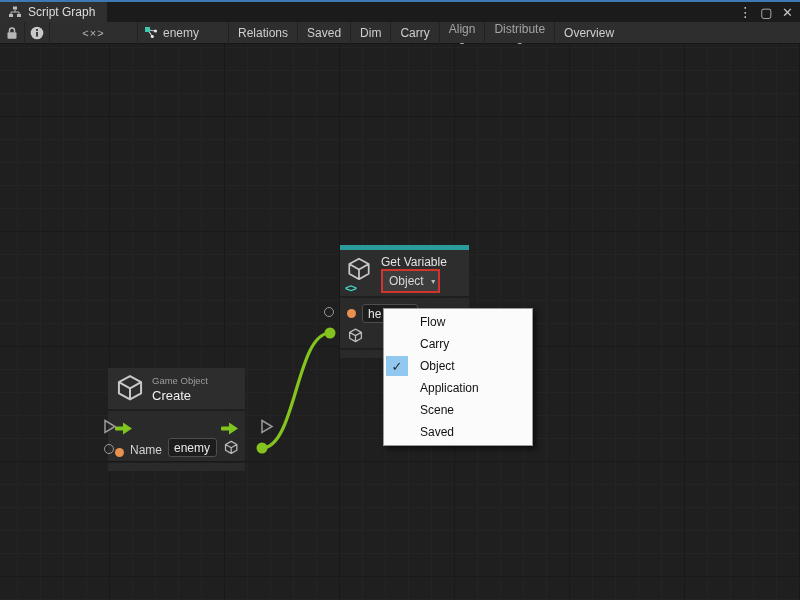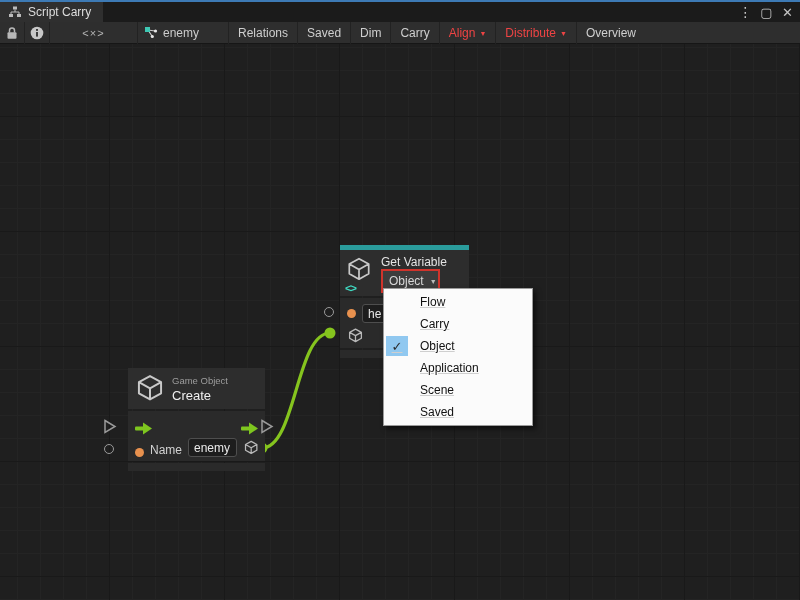--- a/index.html
+++ b/index.html
@@ -23,21 +23,21 @@
   .tool-btn.icon-btn { width:24px; }
   .collapse-btn { width:87px; color:#b5b5b5; font-size:11px; letter-spacing:1px; }
   .breadcrumb { display:flex; align-items:center; gap:5px; padding-left:6px; width:82px; flex:none; color:#cccccc; }
   .zoom-group { display:flex; align-items:center; flex:none; margin-left:32px; }
   .zoom-label { color:#c9c9c9; margin-right:9px; }
   .zoom-track { position:relative; width:86px; height:2px; background:#6e6e6e; border-radius:1px; }
   .zoom-handle { position:absolute; right:-6px; top:-5px; width:12px; height:12px; border-radius:50%; background:#9a9a9a; }
   .zoom-value { margin-left:10px; color:#c9c9c9; }
   .right-btns { display:flex; align-items:center; height:22px; margin-left:8px; }
   .txt-btn { padding:0 9px; height:22px; display:flex; align-items:center; gap:4px; color:#cfcfcf; white-space:nowrap; }
-  .txt-btn.disabled { color:#ef4444; }
+  .txt-btn.disabled { color:#a3a3a3;flex-direction:column; }
   .caret { font-size:7px; line-height:1; margin-top:1px; }
 
   
   .canvas { position:absolute; left:0; top:44px; width:800px; height:556px;
     background-color:#1f1f1f;
     background-image:
       linear-gradient(#191919 1px, transparent 1px),
       linear-gradient(90deg,#191919 1px, transparent 1px),
       linear-gradient(#242424 1px, transparent 1px),
       linear-gradient(90deg,#242424 1px, transparent 1px);
@@ -62,36 +62,36 @@
   .gv-icon { position:relative; width:30px; height:37px; flex:none; }
   .gv-icon .code-glyph { position:absolute; left:0px; bottom:-2px; color:#40dcc4; font-weight:bold; font-size:11px; letter-spacing:-1px; }
   .gv-col { display:flex; flex-direction:column; }
   .gv-title { color:#e4e4e4; font-size:12px; margin-bottom:0; }
   .scope-btn { display:flex; align-items:center; gap:6px; background:#3d3d3d; border:2px solid #d0342c; color:#d8d8d8; padding:1px 6px; height:24px; width:59px; }
   .scope-btn .caret { color:#bbbbbb; }
   .getvar .node-body { height:50px; padding:6px 5px 4px 7px; display:flex; flex-direction:column; gap:4px; }
   .gv-row { display:flex; align-items:center; gap:6px; height:20px; }
 
   
-  .create-node { left:128px; top:324px; width:137px; }
+  .create-node { left:108px; top:324px; width:137px; }
   .create-node .node-header { height:41px; padding-left:6px; }
   .cn-cat { color:#9d9d9d; font-size:9.5px; margin-bottom:2px; }
   .cn-title { color:#f0f0f0; font-size:13px; }
   .create-node .node-body { height:50px; padding:5px 6px 4px 7px; display:flex; flex-direction:column; gap:3px; }
   .cn-row { display:flex; align-items:flex-end; height:20px; gap:6px; }
   .cn-row.flow { justify-content:space-between; }
   .cn-label { color:#d2d2d2; }
   .cn-field { width:50px; }
 
   
   .oport { position:absolute; }
   .ring { width:10px; height:10px; border:1.5px solid #9a9a9a; border-radius:50%; background:transparent; }
 
   
-  .menu { position:absolute; left:383px; top:244px; width:150px; background:#fbfbfb; border:1px solid #9b9b9b; padding:2px 0; z-index:30; box-shadow:3px 3px 5px rgba(0,0,0,0.55);text-decoration:underline; }
+  .menu { position:absolute; left:383px; top:264px; width:150px; background:#fbfbfb; border:1px solid #9b9b9b; padding:2px 0; z-index:30; box-shadow:3px 3px 5px rgba(0,0,0,0.55); }
   .menu-item { display:flex; align-items:center; height:22px; color:#111111; }
   .check-col { width:22px; height:20px; margin:0 2px 0 2px; flex:none; display:flex; align-items:center; justify-content:center; font-size:13px; color:#2b2b2b; }
   .menu-item.checked .check-col { background:#90c8f0; }
   .menu-item .mi-label { padding-left:10px; }
 </style>
 </head>
 <body>
 
 <div class="window">
 
@@ -102,21 +102,21 @@
       <svg width="14" height="12" viewBox="0 0 14 12">
         <g stroke="#bbbbbb" stroke-width="1" fill="none">
           <path d="M7 3.5 V6 M3 8 V6 H11 V8"></path>
         </g>
         <g fill="#bbbbbb">
           <rect x="5" y="0.5" width="4" height="3"></rect>
           <rect x="1" y="8" width="4" height="3"></rect>
           <rect x="9" y="8" width="4" height="3"></rect>
         </g>
       </svg>
-      <span>Script Carry</span>
+      <span>Script Graph</span>
     </div>
   </div>
   <div class="win-controls">
     <div class="win-btn dots">⋮</div>
     <div class="win-btn">▢</div>
     <div class="win-btn">✕</div>
   </div>
 
   <div class="toolbar">
     <div class="tool-btn icon-btn">

